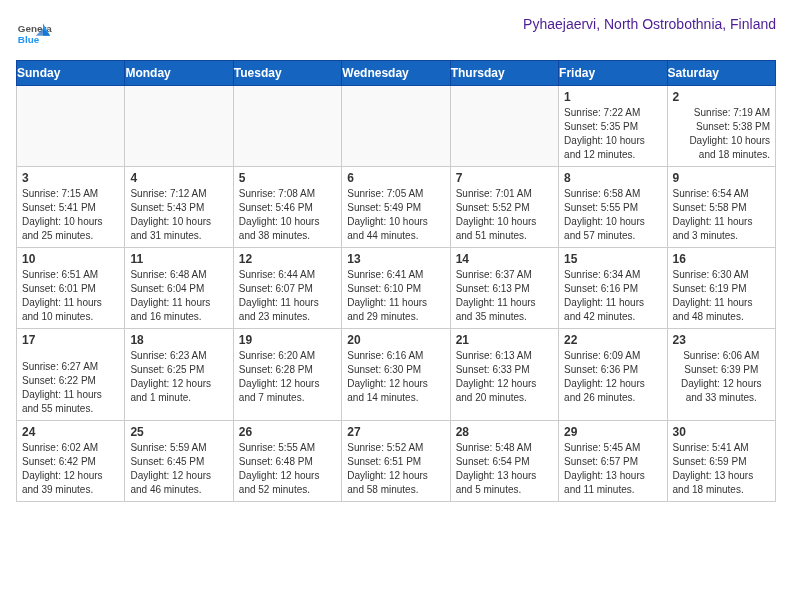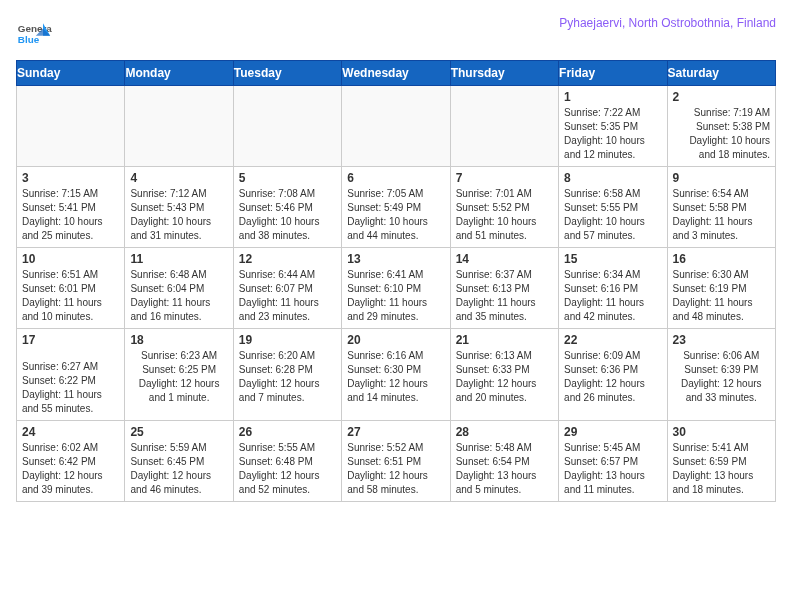--- a/index.html
+++ b/index.html
@@ -25,22 +25,22 @@
       width: 36px;
       height: 36px;
     }
     .title-block { text-align: right; }
     .month-title {
       font-size: 36px;
       font-weight: normal;
       color: #333;
     }
     .subtitle {
-      font-size: 12px;
-      color: #8b5cf6;
+      font-size: 14px;
+      color: #4c1d95;
     }
     table {
       width: 100%;
       border-collapse: collapse;
       table-layout: fixed;
     }
     thead th {
       background-color: #1565C0;
       color: #fff;
       font-size: 12px;
@@ -210,21 +210,21 @@
       </tr>
       <tr>
         <td>
           <span class="day-number">17</span>
           <div class="day-info" style="white-space: pre-line; margin-top: 13px;">Sunrise: 6:27 AM
 Sunset: 6:22 PM
 Daylight: 11 hours and 55 minutes.</div>
         </td>
         <td>
           <span class="day-number">18</span>
-          <div class="day-info" style="white-space: pre-line; text-align: center;">Sunrise: 6:23 AM
+          <div class="day-info" style="white-space: pre-line;">Sunrise: 6:23 AM
 Sunset: 6:25 PM
 Daylight: 12 hours and 1 minute.</div>
         </td>
         <td>
           <span class="day-number">19</span>
           <div class="day-info" style="white-space: pre-line;">Sunrise: 6:20 AM
 Sunset: 6:28 PM
 Daylight: 12 hours and 7 minutes.</div>
         </td>
         <td>

